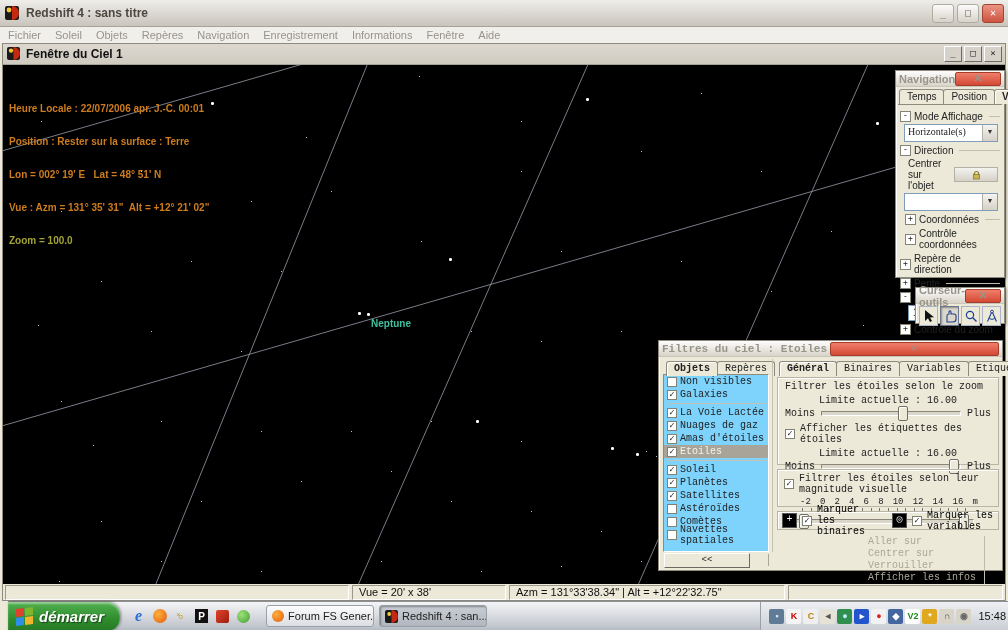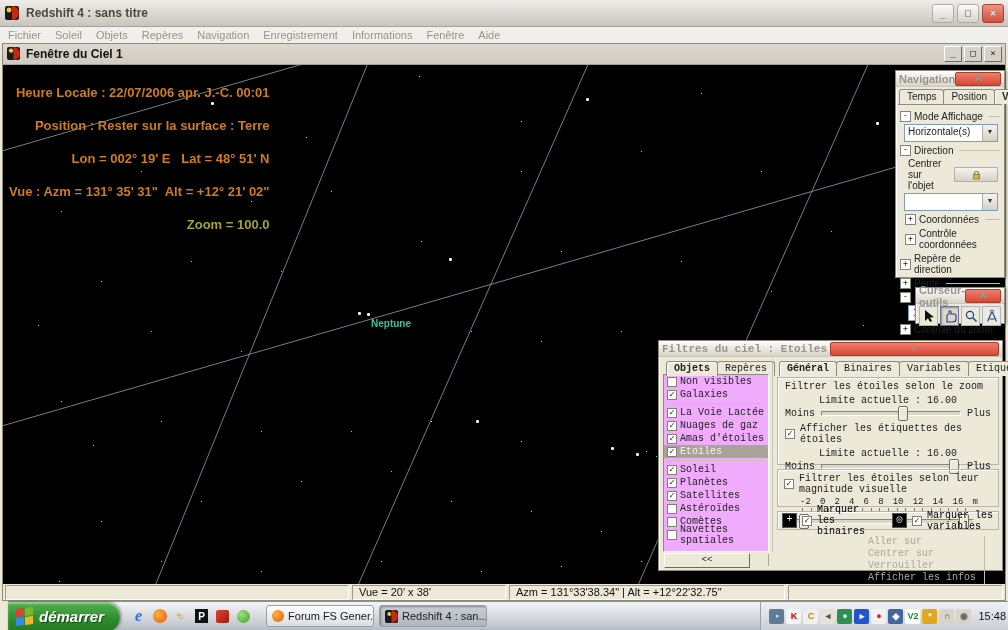--- a/index.html
+++ b/index.html
@@ -24,22 +24,22 @@
     border:1px solid #8e8a80;background:#ece9d8;box-sizing:border-box;}
   .child-titlebar{height:20px;background:linear-gradient(#dcd8cf,#cfcbc1);display:flex;
     align-items:center;padding:0 3px;border-bottom:1px solid #a6a29a;}
   .child-title{font-weight:bold;font-size:12px;color:#111;margin-left:4px;flex:1;}
   .clsbtn{width:16px;height:14px;margin-left:2px;background:#d6d2c9;
     border:1px solid;border-color:#fff #6d6a63 #6d6a63 #fff;font-size:9px;line-height:12px;
     text-align:center;color:#222;font-family:"DejaVu Sans Mono",monospace;}
   .sky{position:relative;width:1002px;height:521px;background:#000;overflow:hidden;}
   .sky svg{position:absolute;left:0;top:0;}
   .star{position:absolute;background:#fff;border-radius:50%;}
-  .info{position:absolute;left:6px;top:0;font-size:13px;font-weight:bold;line-height:11px;
-    color:#cd7c1e;white-space:pre;text-align:right;}
+  .info{position:absolute;left:6px;top:16px;font-size:10px;font-weight:bold;line-height:11px;
+    color:#cd7c1e;white-space:pre;}
   .info .zoomline{color:#a3a335;}
   .neptune-label{position:absolute;color:#3fc09e;font-size:10px;font-weight:bold;}
   .statusbar{position:absolute;left:0;bottom:0;width:1002px;height:16px;background:#ece9d8;
     display:flex;gap:3px;padding:1px 2px 0 2px;box-sizing:border-box;}
   .scell{border:1px solid;border-color:#9c988c #fff #fff #9c988c;height:13px;font-size:11px;
     padding:0 6px;white-space:nowrap;color:#111;line-height:13px;}
   .scell.c0{width:330px;} .scell.c1{width:140px;} .scell.c2{width:262px;} .scell.cfill{flex:1;}
 
   
   .panel{position:absolute;background:#ece9d8;border:1px solid #8e8a7e;
@@ -54,42 +54,42 @@
     border-radius:3px 3px 0 0;background:#ece9d8;color:#222;margin-right:-1px;position:relative;}
   .tab.active{font-weight:bold;z-index:2;background:#ece9d8;box-shadow:inset 1px 1px 0 #fff;}
   .tabline{height:1px;background:#8e8a7e;margin:0 2px;}
 
   
   .nav-body{padding:3px 4px;font-size:10px;color:#222;}
   .sect{display:flex;align-items:center;gap:3px;margin:3px 0 2px 0;}
   .sect .rule{flex:1;border-top:1px solid #c2beae;margin-left:3px;}
   .exp{width:9px;height:9px;border:1px solid #848478;background:#fff;font-size:8px;line-height:7px;
     text-align:center;font-family:"DejaVu Sans Mono",monospace;color:#222;flex:none;}
-  .combo{display:flex;height:16px;margin:1px 2px 1px 4px;border:1px solid #7f9db9;background:#fff;}
+  .combo{display:flex;height:16px;margin:1px 2px 1px 4px;border:1px solid #7f9db9;background:#fff;font-family:Liberation Serif, serif;}
   .combo-text{flex:1;padding:1px 3px;font-size:10px;overflow:hidden;white-space:nowrap;}
   .combo-btn{width:14px;background:linear-gradient(#f4f3f0,#d5d1c6);border-left:1px solid #b3afa4;
     font-size:7px;text-align:center;line-height:14px;color:#333;}
   .row-center{display:flex;align-items:center;gap:4px;margin:1px 2px 2px 8px;}
   .row-center span{flex:1;}
   .lock-btn{width:15px;height:13px;background:linear-gradient(#f4f3f0,#d5d1c6);
     border:1px solid #b3afa4;display:flex;align-items:center;justify-content:center;}
   .zoomrow{display:flex;height:16px;margin:1px 2px 3px 8px;align-items:stretch;}
   .zoom-input{width:56px;border:1px solid #7f9db9;background:#fff;padding:1px 4px;font-size:10px;}
   .spin{width:12px;border:1px solid #b3afa4;border-left:none;background:linear-gradient(#f4f3f0,#d5d1c6);
     display:flex;flex-direction:column;font-size:5px;line-height:7px;text-align:center;color:#333;}
   .indent{margin-left:5px;}
 
   
   .tools{display:flex;gap:2px;padding:2px 3px;}
   .toolbtn{width:19px;height:18px;background:#ece9d8;border:1px solid #aab3c8;
     display:flex;align-items:center;justify-content:center;}
   .toolbtn.active{background:#dbd7ca;border-color:#6d7890;box-shadow:inset 1px 1px 2px rgba(0,0,0,.35);}
 
   
-  .listbox{position:absolute;left:4px;top:33px;width:106px;height:178px;background:#f0abfc;
+  .listbox{position:absolute;left:4px;top:33px;width:106px;height:178px;background:#7dd3fc;
     border:1px solid;border-color:#8e8a7e #fff #fff #8e8a7e;overflow:hidden;box-sizing:border-box;}
   .obj-item{display:flex;align-items:center;height:13px;gap:3px;padding-left:3px;font-size:10px;color:#222;}
   .obj-item.sel{background:#a8a49a;}
   .obj-item.sel .obj-label{color:#f4f2e6;}
   .cb{width:10px;height:10px;background:#fff;border:1px solid #828272;font-size:9px;line-height:9px;
     text-align:center;color:#1c1c1c;flex:none;box-sizing:border-box;}
   .listsep{border-top:1px solid #c6c2b2;margin:2px 3px;}
   .rdivider{position:absolute;left:113px;top:18px;bottom:18px;width:1px;background:#c6c2b2;}
   .groupbox{position:absolute;border:1px solid #b9b5a5;box-shadow:inset 1px 1px 0 #fff;
     box-sizing:border-box;padding:3px 7px;font-size:10px;color:#222;}

